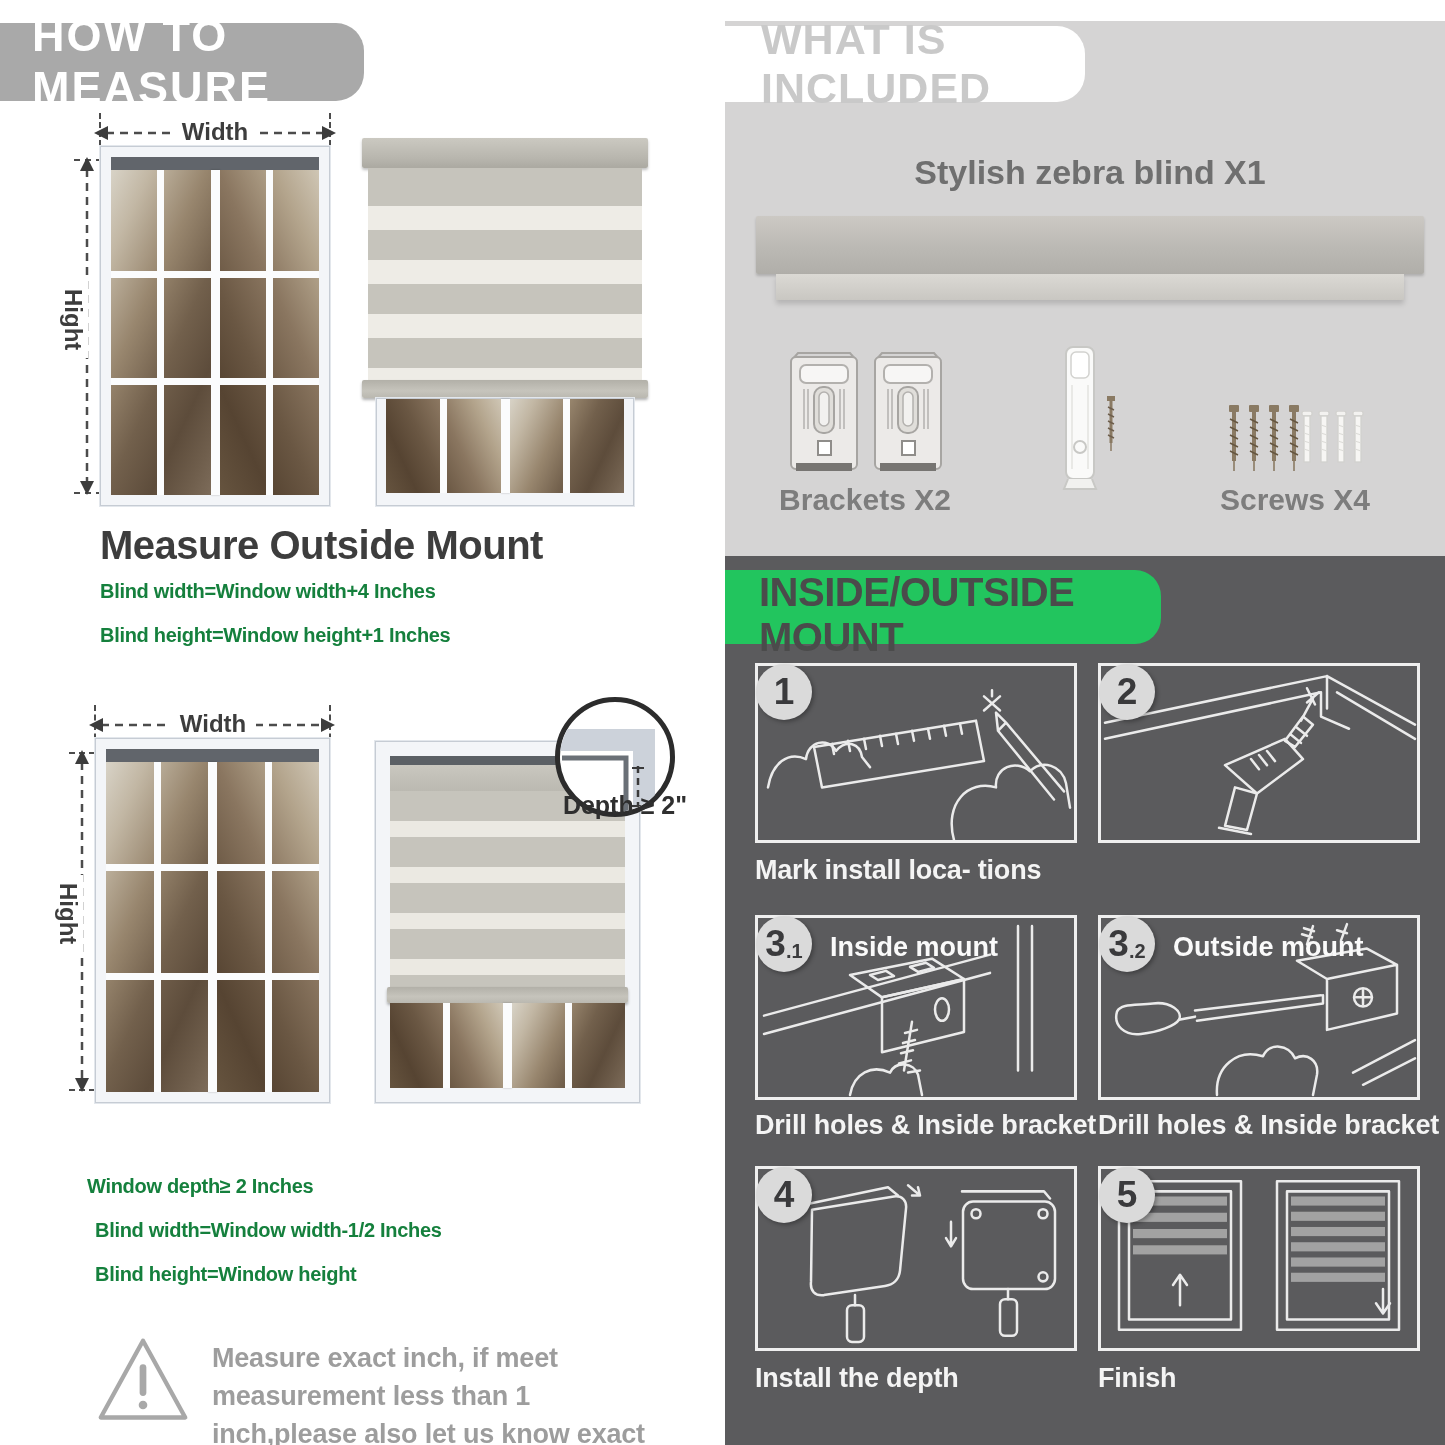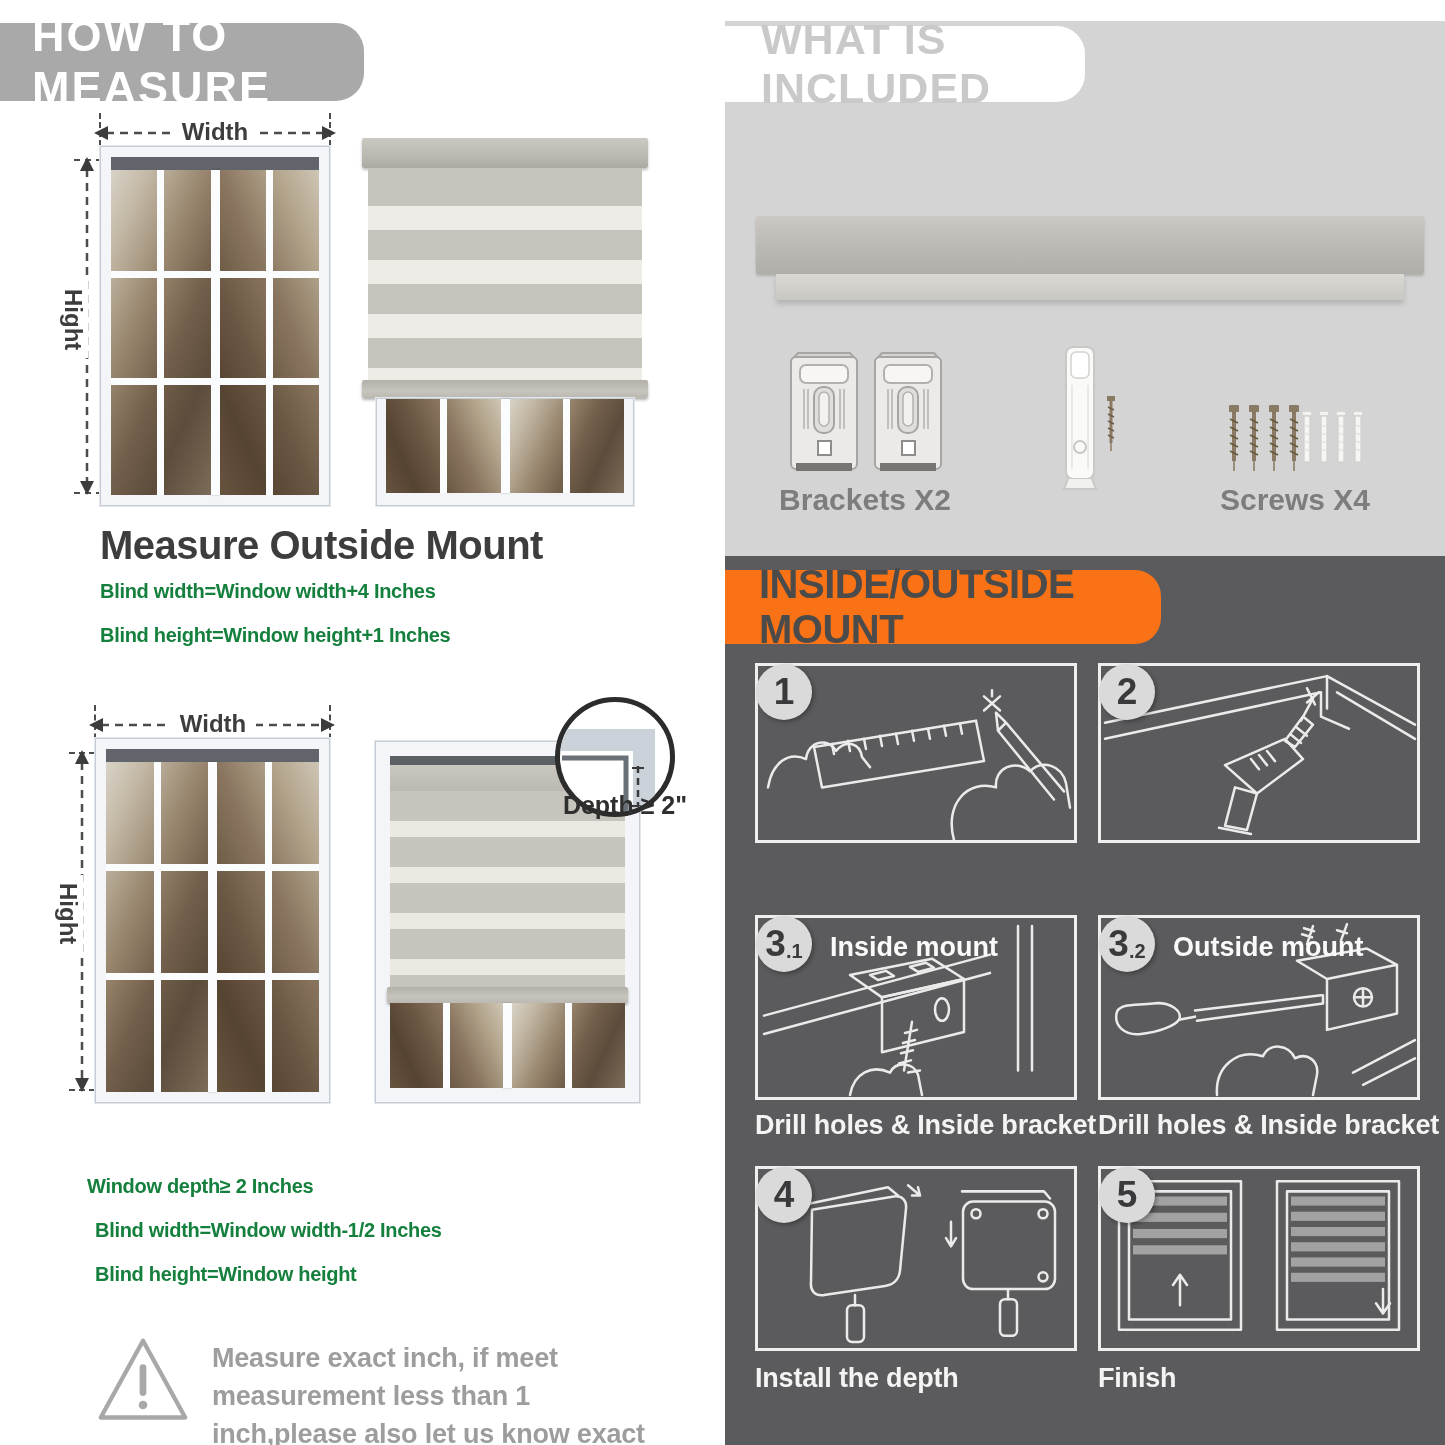--- a/index.html
+++ b/index.html
@@ -53,22 +53,22 @@
   .wi-header span{color:#c9c9c9;font-size:43px;font-weight:800;letter-spacing:1px;}
   .product-label{color:#6f6f6f;font-size:34px;font-weight:700;text-align:center;}
   .rail-top{background:linear-gradient(180deg,#ccc9c4 0%,#bbb9b4 55%,#b0aea9 100%),
             repeating-linear-gradient(90deg,rgba(255,255,255,.06) 0 2px,rgba(0,0,0,0) 2px 5px);
             background-blend-mode:normal;border-radius:2px;box-shadow:0 2px 3px rgba(0,0,0,.18);}
   .rail-bottom{background:linear-gradient(180deg,#dbd9d4 0%,#c9c7c2 100%);box-shadow:0 4px 5px rgba(0,0,0,.15);}
   .part-label{color:#7d7d7d;font-size:30px;font-weight:700;text-align:center;}
 
   
   .dark-panel{left:725px;top:543px;width:720px;height:902px;background:#5b5b5d;}
-  .iom-header{left:725px;top:557px;width:436px;height:74px;background:#f97316;border-radius:0 26px 26px 0;
-              display:flex;align-items:center;padding-left:34px;box-sizing:border-box;}
+  .iom-header{left:725px;top:557px;width:436px;height:74px;background:#22c55e;border-radius:0 26px 26px 0;
+              display:flex;padding-left:34px;box-sizing:border-box;}
   .iom-header span{color:#4b4b4b;font-size:40px;font-weight:800;letter-spacing:-.5px;}
 
   .step-box{width:322px;border:3px solid #efefef;box-sizing:border-box;}
   .badge{position:absolute;left:-2px;top:-2px;width:56px;height:56px;border-radius:50%;background:#dadada;
          box-shadow:2px 2px 4px rgba(0,0,0,.3);display:flex;align-items:center;justify-content:center;}
   .badge .n{color:#3a3a3c;font-size:37px;font-weight:800;}
   .badge .s{color:#3a3a3c;font-size:20px;font-weight:800;align-self:flex-end;margin-bottom:9px;}
   .step-title{position:absolute;left:72px;top:14px;color:#fafafa;font-size:27px;font-weight:700;}
   .caption{color:#f4f4f4;font-size:27px;font-weight:700;letter-spacing:-.2px;}
   .step-art{position:absolute;left:0;top:0;width:100%;height:100%;}
@@ -220,20 +220,21 @@
     <path d="M50,8 L94,88 L6,88 Z" fill="none" stroke="#a8a8a8" stroke-width="4.5" stroke-linejoin="round"></path>
     <path d="M50,36 L50,62" stroke="#a8a8a8" stroke-width="7" stroke-linecap="round"></path>
     <circle cx="50" cy="75" r="4.5" fill="#a8a8a8"></circle>
   </svg>
   <div class="abs warn-text" style="left:212px;top:1326px;width:460px;">Measure exact inch, if meet measurement less than 1 inch,please also let us know exact measurement, please do not leave it</div>
 
   <div class="abs light-panel"></div>
   <div class="abs wi-header">
     <span>WHAT IS INCLUDED</span>
   </div>
+  <div class="abs product-label" style="left:756px;top:140px;width:668px;">Stylish zebra blind X1</div>
 
   <div class="abs rail-top" style="left:756px;top:203px;width:668px;height:58px;"></div>
   <div class="abs rail-bottom" style="left:776px;top:261px;width:628px;height:26px;"></div>
 
   <svg class="abs" style="left:788px;top:338px;" width="72" height="126" viewBox="0 0 72 126">
     <path d="M3,10 L10,2 L62,2 L69,10" fill="none" stroke="#a7a5a2" stroke-width="2"></path>
     <rect x="3" y="6" width="66" height="112" rx="5" fill="#eceae8" stroke="#a7a5a2" stroke-width="2"></rect>
     <rect x="12" y="14" width="48" height="18" rx="6" fill="#f7f6f5" stroke="#b3b1ae" stroke-width="2"></rect>
     <rect x="26" y="36" width="20" height="46" rx="9" fill="#e0deda" stroke="#a7a5a2" stroke-width="2"></rect>
     <rect x="31" y="41" width="10" height="34" rx="5" fill="#f2f1ef" stroke="#b3b1ae" stroke-width="1.5"></rect>
@@ -330,20 +331,21 @@
       <path d="M226,30 L242,44 M242,30 L226,44 M234,24 L234,30"></path>
       <path d="M306,124 L248,56 M296,132 L240,64 M248,56 L238,46 L240,64 Z"></path>
       <path d="M10,120 C14,96 30,84 48,92 C50,74 70,70 78,84 C88,72 102,76 104,90 L112,100"></path>
       <path d="M196,172 C186,136 210,112 238,120 C236,100 258,92 272,104 C284,92 304,98 308,116 L312,140"></path>
     </svg>
     <div class="badge">
       <span class="n">1</span>
       <span class="s"></span>
     </div>
   </div>
+  <div class="abs caption" style="left:755px;top:842px;">Mark install loca- tions</div>
 
   <div class="abs step-box" style="left:1098px;top:650px;height:180px;">
     <svg class="step-art" viewBox="0 0 316 172" preserveAspectRatio="none">
       <path d="M4,56 L226,10 L314,58 M226,10 L226,42 M4,72 L220,26 M236,26 L314,72 M220,26 L220,50 L248,62"></path>
       <path d="M200,54 L212,32 M206,22 L214,38 M218,26 L206,36"></path>
       <path d="M184,74 L202,50 L212,58 L194,80 Z M190,68 L200,76 M196,61 L206,69"></path>
       <path d="M124,98 L184,72 L202,92 L156,126 Z"></path>
       <path d="M150,92 L158,102 M158,88 L166,98 M166,84 L174,94"></path>
       <path d="M156,126 L146,162 L124,158 L134,120 Z M118,160 L150,166"></path>
     </svg>

